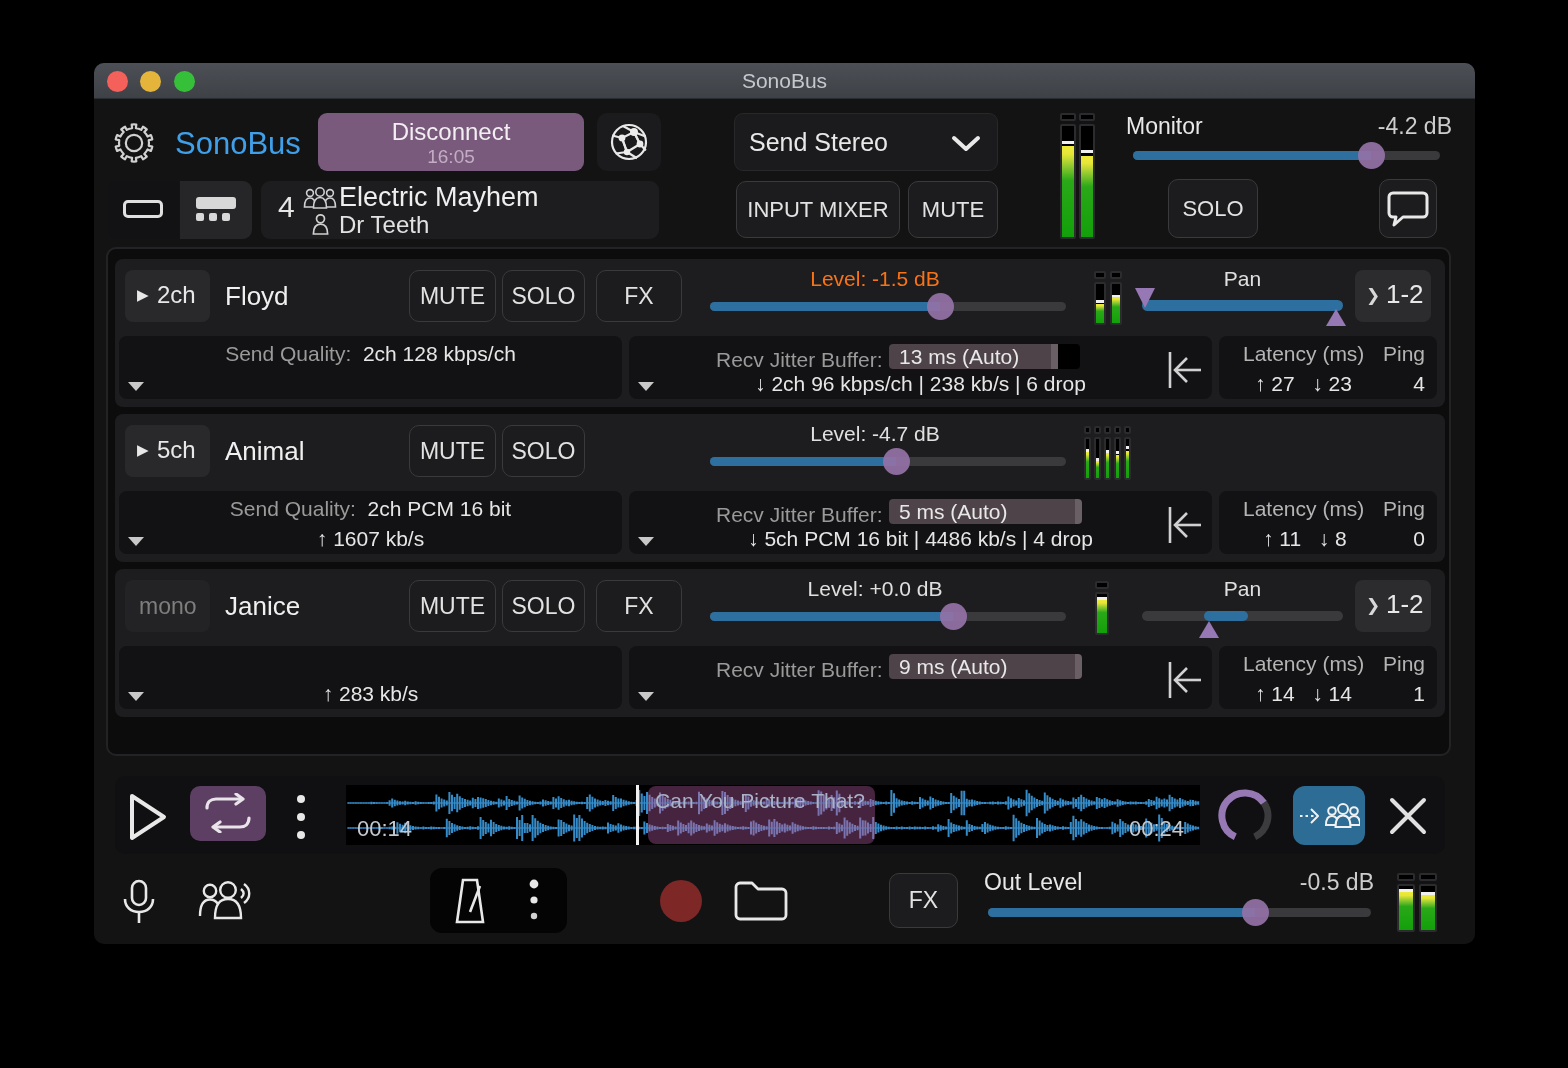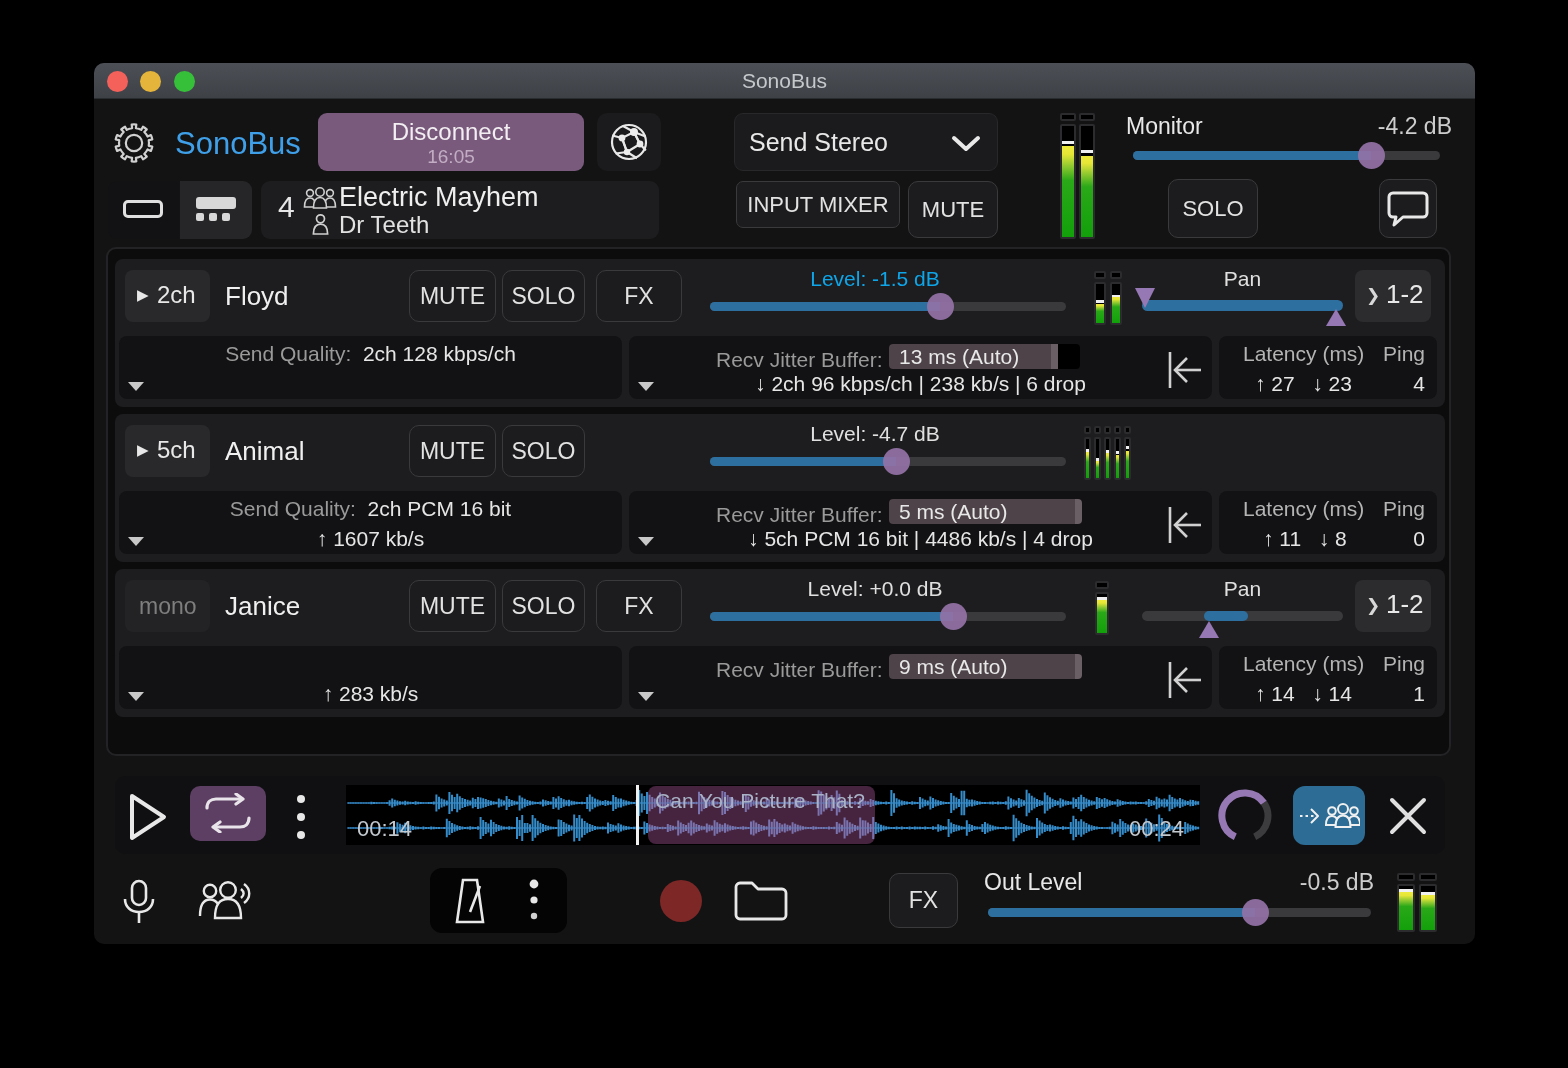--- a/index.html
+++ b/index.html
@@ -102,21 +102,21 @@
       </div>
     <div style="position:absolute;left:78px;top:30px;font-size:24px;color:#e2e2e2;text-align:center;">Dr Teeth</div>
   </div>
 
   <div class="abs" style="left:640px;top:50px;width:264px;height:58px;background:#1b1b1d;border-radius:9px;border:1px solid #28282a;">
     <div style="position:absolute;left:14px;top:14px;font-size:25px;color:#e8e8e8;">Send Stereo</div>
     <svg width="30" height="18" viewBox="0 0 30 18" style="position:absolute;right:16px;top:21px;">
         <path d="M3 3 L15 14 L27 3" stroke="#e8e8e8" stroke-width="4" fill="none" stroke-linecap="round" stroke-linejoin="round"></path>
       </svg>
   </div>
-  <div class="btn" style="left:642px;top:118px;width:164px;height:47px;font-size:22px;border-radius:7px;">INPUT MIXER</div>
+  <div class="btn" style="left:642px;top:118px;width:164px;height:57px;font-size:22px;">INPUT MIXER</div>
   <div class="btn" style="left:814px;top:118px;width:90px;height:57px;font-size:22px;">MUTE</div>
 
   <div class="meter" id="topmeter" style="left:966px;top:50px;width:38px;height:126px;">
       <div class="mtick" style="left:0px;top:0;width:16px;"></div>
       <div class="mbar" style="left:0px;top:11px;width:16px;height:115px;"></div>
       <div class="mwhite" style="left:2px;width:12px;top:28px;"></div>
       <div style="position:absolute;left:2px;width:12px;top:33px;bottom:2px;background:linear-gradient(#eeea3c 0%,#e6e636 9%,#90c930 22%,#2aa818 38%,#12a00a 100%);"></div>
       <div class="mtick" style="left:19px;top:0;width:16px;"></div>
       <div class="mbar" style="left:19px;top:11px;width:16px;height:115px;"></div>
       <div class="mwhite" style="left:21px;width:12px;top:37px;"></div>
@@ -139,21 +139,21 @@
 
   <div class="row" style="top:196px;" id="row1">
     <div class="abs" style="left:10px;top:11px;width:85px;height:52px;background:#29292b;border-radius:8px;">
       <span style="position:absolute;left:12px;top:16px;color:#e8e8e8;font-size:15px;">▶</span>
       <span style="position:absolute;left:32px;top:11px;color:#e8e8e8;font-size:24px;">2ch</span>
     </div>
     <div class="abs" style="left:110px;top:22px;font-size:26px;color:#f0f0f0;">Floyd</div>
     <div class="btn" style="left:294px;top:11px;width:87px;height:52px;font-size:23px;">MUTE</div>
     <div class="btn" style="left:387px;top:11px;width:83px;height:52px;font-size:23px;">SOLO</div>
     <div class="btn" style="left:481px;top:11px;width:86px;height:52px;font-size:23px;">FX</div>
-    <div class="ctext" style="left:600px;top:8px;width:320px;font-size:21px;color:#0ea5e9;">Level: -1.5 dB</div>
+    <div class="ctext" style="left:600px;top:8px;width:320px;font-size:21px;color:#f97316;">Level: -1.5 dB</div>
     <div class="sliderTrack" style="left:595px;top:43px;width:356px;"></div>
     <div class="sliderFill" style="left:595px;top:43px;width:230px;"></div>
     <div class="knob" style="left:812px;top:34px;"></div>
     <div class="meter" id="m1" style="left:979px;top:12px;width:31px;height:54px;">
         <div class="mtick" style="left:0px;top:0;width:12px;"></div>
         <div class="mbar" style="left:0px;top:11px;width:12px;height:43px;"></div>
         <div class="mwhite" style="left:2px;width:8px;top:29px;"></div>
         <div style="position:absolute;left:2px;width:8px;top:33px;bottom:2px;background:linear-gradient(#eeea3c 0%,#e6e636 9%,#90c930 22%,#2aa818 38%,#12a00a 100%);"></div>
         <div class="mtick" style="left:16px;top:0;width:12px;"></div>
         <div class="mbar" style="left:16px;top:11px;width:12px;height:43px;"></div>

